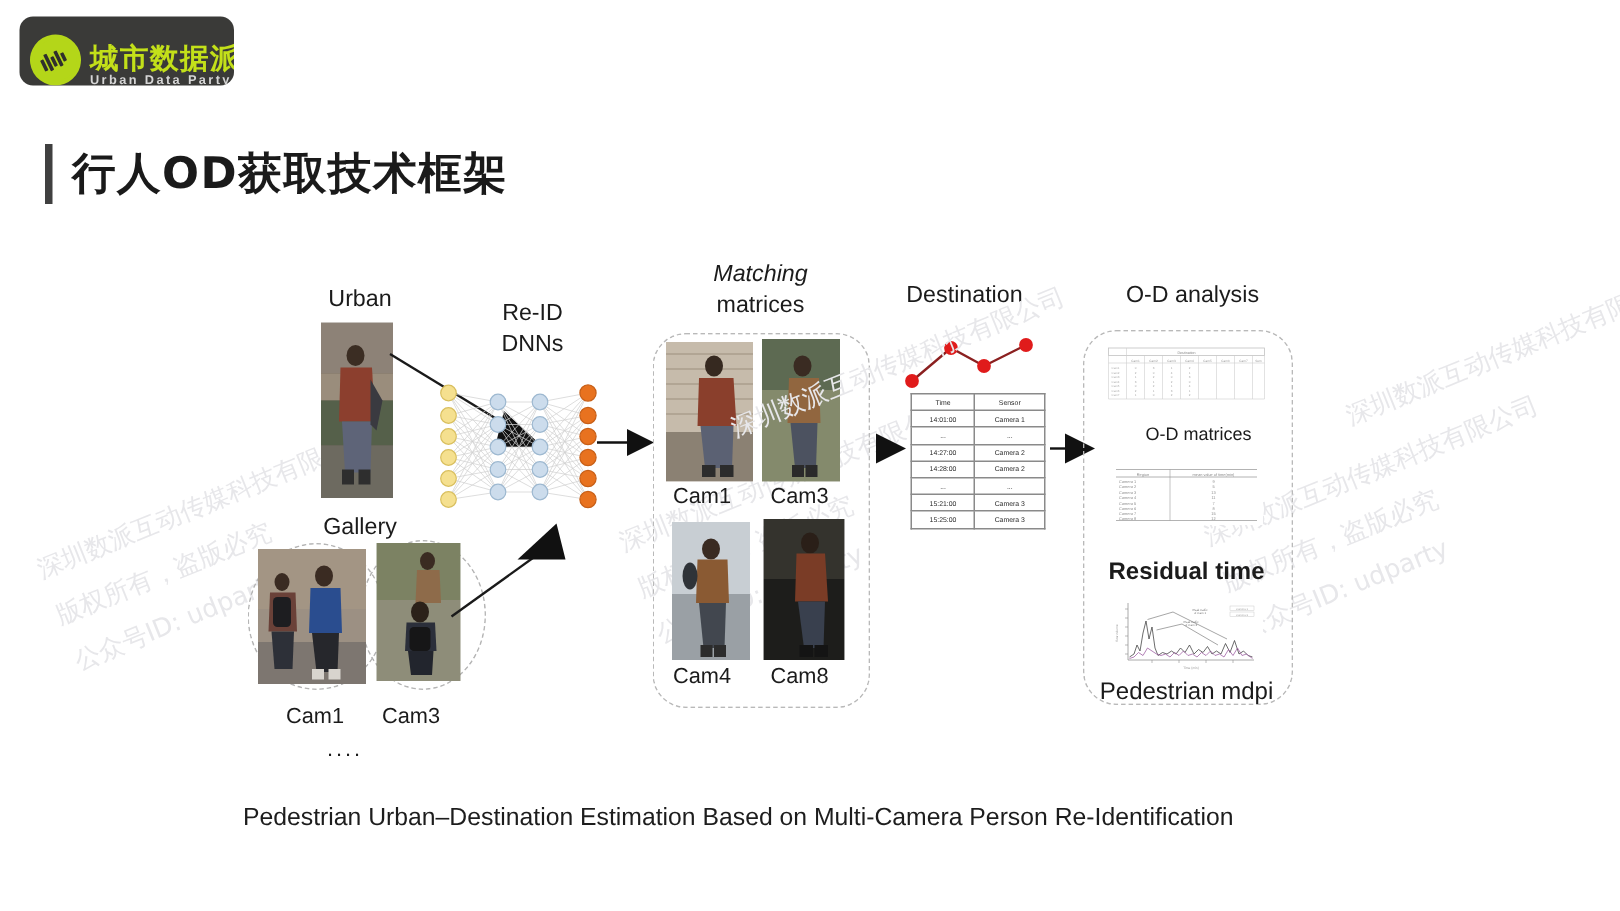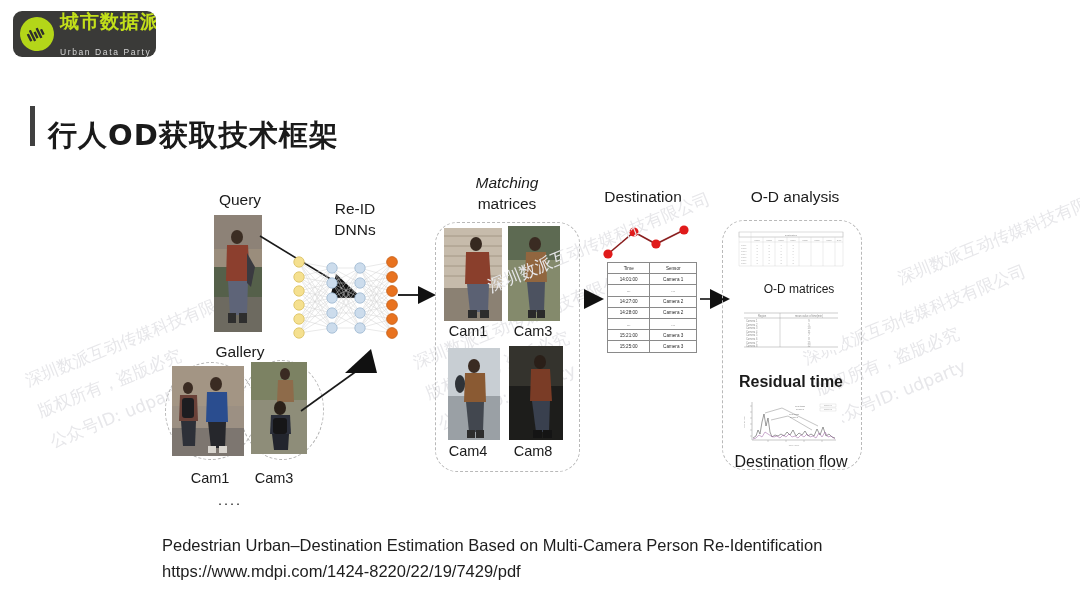--- a/index.html
+++ b/index.html
@@ -12,53 +12,52 @@
     position:relative;
   }
   .slide{position:relative;width:1080px;height:607px;overflow:hidden;}
 
   
   .logo-box{
     position:absolute;left:13px;top:11px;
     width:143px;height:46px;
     background:#3a3a38;
     border-radius:9px;
-    display:flex;align-items:center;
+    display:flex;align-items:flex-end;
     box-sizing:border-box;
     padding-left:7px;
     overflow:hidden;
   }
   .logo-mark{
     width:34px;height:34px;border-radius:50%;
     background:#b4d619;
     flex:0 0 auto;
     position:relative;
     display:flex;align-items:center;justify-content:center;
     transform:rotate(-8deg);
   }
   .logo-mark svg{display:block;}
   .logo-text{margin-left:6px;line-height:1;}
   .logo-cn{
     color:#c3e019;font-size:19px;font-weight:bold;letter-spacing:1px;
     font-family:"DejaVu Sans","Liberation Sans",sans-serif;
     white-space:nowrap;
   }
   .logo-en{
-    color:#d6d6d6;font-size:8.5px;letter-spacing:1.6px;margin-top:17px;
-    white-space:nowrap;font-weight:normal;
+    color:#d6d6d6;font-size:8.5px;letter-spacing:1.6px;margin-top:0;
+    white-space:nowrap;font-weight:bold;
   }
 
   
   .title-wrap{position:absolute;left:30px;top:96px;display:flex;align-items:center;}
   .title-bar{width:5px;height:40px;background:#404040;margin-right:13px;}
   .page-title{
     font-size:29px;font-weight:bold;color:#1a1a1a;letter-spacing:1px;
     font-family:"DejaVu Sans","Liberation Sans",sans-serif;
     white-space:nowrap;
-    margin-top:20px;
   }
 
   
   .wm{
     position:absolute;
     transform:rotate(-22deg);
     color:#e7e7ea;
     font-size:17px;
     font-family:"DejaVu Sans","Liberation Sans",sans-serif;
     white-space:nowrap;
@@ -172,21 +171,21 @@
     <div>公众号ID: udparty</div>
   </div>
   <div class="wm wm-r">
     <div>深圳数派互动传媒科技有限公司</div>
     <div>版权所有，盗版必究</div>
     <div>公众号ID: udparty</div>
   </div>
 
   <div class="diagram">
 
-    <div class="lbl" style="left:180px;top:31px;width:120px;">Query</div>
+    <div class="lbl" style="left:180px;top:31px;width:120px;">Urban</div>
 
     <svg class="pimg" style="left:214px;top:55px;width:48px;height:117px;" viewBox="0 0 48 117">
       <rect width="48" height="117" fill="#6e6257"></rect>
       <rect y="0" width="48" height="34" fill="#8d8277"></rect>
       <rect y="34" width="48" height="18" fill="#9a8d7c"></rect>
       <rect y="52" width="48" height="30" fill="#55604a"></rect>
       <rect y="82" width="48" height="35" fill="#6d6a60"></rect>
       <g>
         <ellipse cx="23" cy="22" rx="6" ry="7" fill="#3b2d23"></ellipse>
         <path d="M13 30 L34 30 L36 66 L12 66 Z" fill="#8c3f2e"></path>
@@ -649,29 +648,28 @@
       <text x="62" y="11" font-size="2" fill="#777" text-anchor="middle" font-family="sans-serif">Peak traffic</text>
       <text x="62" y="13.6" font-size="2" fill="#777" text-anchor="middle" font-family="sans-serif">of Cam 1</text>
       <text x="56" y="19" font-size="2" fill="#777" text-anchor="middle" font-family="sans-serif">Peak traffic</text>
       <text x="56" y="21.6" font-size="2" fill="#777" text-anchor="middle" font-family="sans-serif">of Cam 3</text>
       <rect x="82" y="8" width="16" height="3" fill="none" stroke="#c5c5c5" stroke-width="0.3"></rect>
       <text x="90" y="10.4" font-size="1.8" fill="#999" text-anchor="middle" font-family="sans-serif">Camera 1</text>
       <rect x="82" y="12" width="16" height="3" fill="none" stroke="#c5c5c5" stroke-width="0.3"></rect>
       <text x="90" y="14.4" font-size="1.8" fill="#999" text-anchor="middle" font-family="sans-serif">Camera 3</text>
     </svg>
 
-    <div class="lbl" style="left:722px;top:293px;width:138px;font-size:16px;">Destination flow</div>
+    <div class="lbl" style="left:722px;top:293px;width:138px;font-size:16px;">Pedestrian mdpi</div>
 
   </div>
 
   <div class="wm wm-c2">
     <div>深圳数派互动传媒科技有限公司</div>
   </div>
   <div class="wm wm-r2">
     <div>深圳数派互动传媒科技有限公司</div>
   </div>
 
   <div class="caption">
     <div>Pedestrian Urban–Destination Estimation Based on Multi-Camera Person Re-Identification</div>
-    <div>https://www.mdpi.com/1424-8220/22/19/7429/pdf</div>
   </div>
 
 </div>
 
 </body></html>

